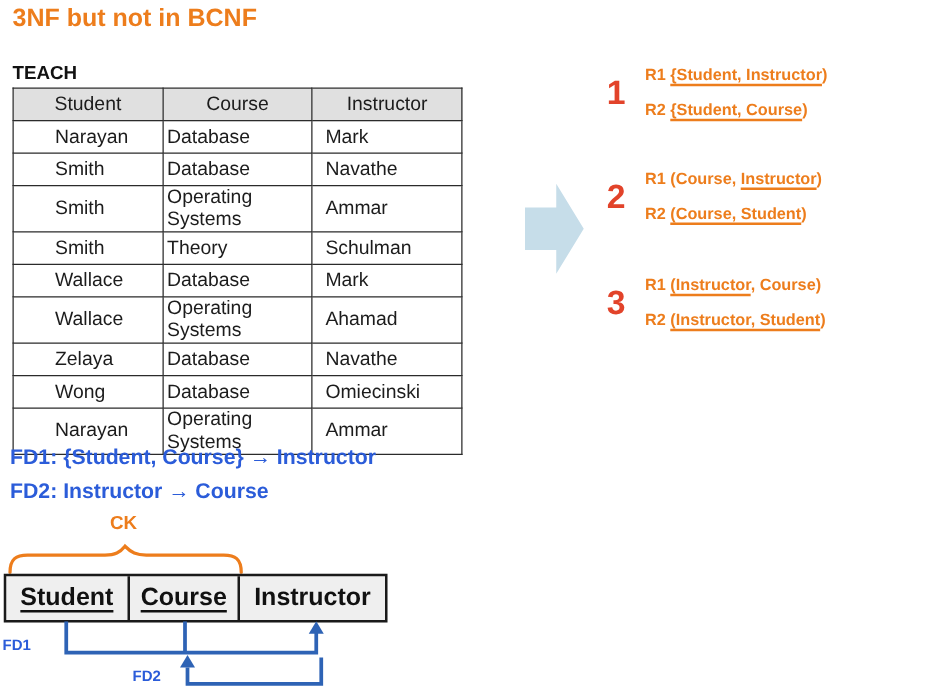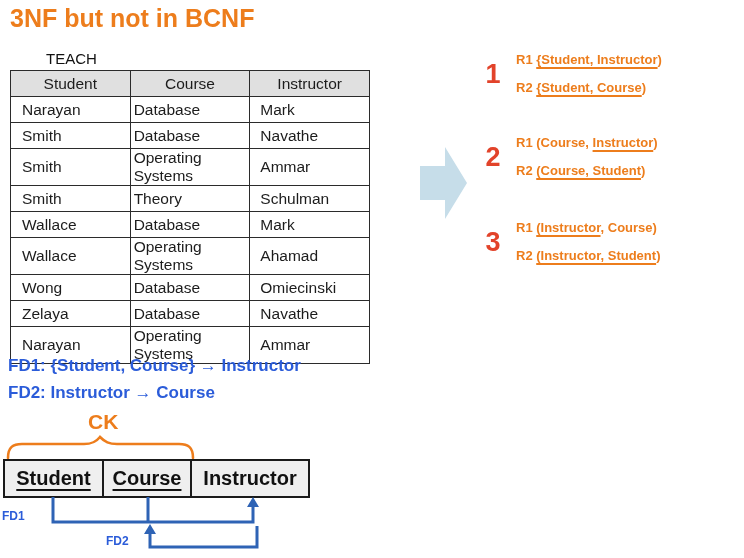--- a/index.html
+++ b/index.html
@@ -2,43 +2,43 @@
 <html style="--orange: #ED7D1C; --red: #E2432A; --blue_text: #2B5CD9; --blue_line: #2E63B5; --arrow_fill: #C6DDE9; --header_bg: #E0E0E0;"><head>
 <meta charset="utf-8">
 <style>
   html,body { margin:0; padding:0; background:#fff; }
   .slide {
     position:relative; width:744px; height:558px; background:#fff;
     font-family:"Liberation Sans", sans-serif; overflow:hidden;
   }
   .title {
     position:absolute; left:10px; top:4px;
-    font-size:25px; font-weight:700; color:var(--orange);
+    font-size:20px; font-weight:700; color:var(--orange);
   }
   .teach-label {
     position:absolute; left:10px; top:50px;
-    font-size:15px; font-weight:400; color:#111;margin-left:36px;
+    font-size:15px; font-weight:700; color:#111;
   }
   table.teach {
     position:absolute; left:10px; top:70px;
     border-collapse:collapse; table-layout:fixed; width:360px;
     font-size:15.5px; color:#1c1c1c;
   }
   table.teach th, table.teach td { border:1px solid #2b2b2b; height:25px; padding:0; }
   table.teach th { background:var(--header_bg); font-weight:400; text-align:center; }
-  table.teach td.c0 { width:95px;  padding-left:11px; }
+  table.teach td.c0 { width:95px;  padding-left:33px; }
   table.teach td.c1 { width:158px; padding-left:3px; }
   table.teach td.c2 { width:107px; padding-left:10px; }
   .fd-text {
     position:absolute; left:8px;
     font-size:17px; font-weight:700; color:var(--blue_text); white-space:nowrap;
   }
   .ck-label {
     position:absolute; left:88px; top:410px;
-    font-size:21px; font-weight:700; color:var(--orange);
+    font-size:15px; font-weight:700; color:var(--orange);
   }
   .mini-table {
     position:absolute; left:3px; top:459px; display:flex;
     border:2px solid #1a1a1a; background:#efefef; box-sizing:border-box; height:39px;
   }
   .mini-cell {
     display:flex; align-items:center; justify-content:center;
     font-size:20px; font-weight:700; color:#111; box-sizing:border-box;
   }
   .mini-cell + .mini-cell { border-left:2px solid #1a1a1a; }
@@ -101,28 +101,28 @@
         <td class="c0">Wallace</td>
         <td class="c1">Database</td>
         <td class="c2">Mark</td>
       </tr>
       <tr>
         <td class="c0">Wallace</td>
         <td class="c1">Operating Systems</td>
         <td class="c2">Ahamad</td>
       </tr>
       <tr>
+        <td class="c0">Zelaya</td>
+        <td class="c1">Database</td>
+        <td class="c2">Navathe</td>
+      </tr>
+      <tr>
         <td class="c0">Wong</td>
         <td class="c1">Database</td>
         <td class="c2">Omiecinski</td>
-      </tr>
-      <tr>
-        <td class="c0">Zelaya</td>
-        <td class="c1">Database</td>
-        <td class="c2">Navathe</td>
       </tr>
       <tr>
         <td class="c0">Narayan</td>
         <td class="c1">Operating Systems</td>
         <td class="c2">Ammar</td>
       </tr>
     </tbody>
   </table>
 
   <div class="fd-text" style="top:356px">FD1: {Student, Course} → Instructor</div>

